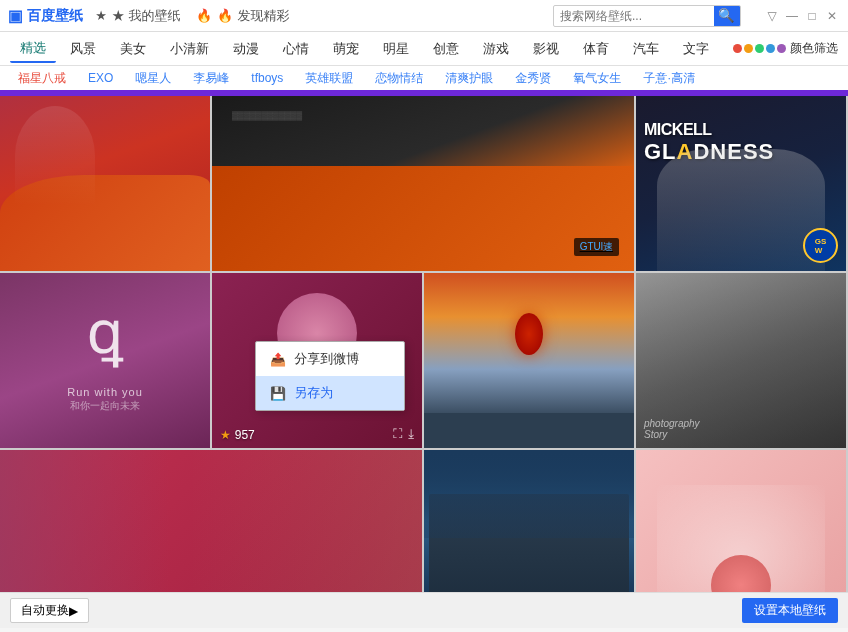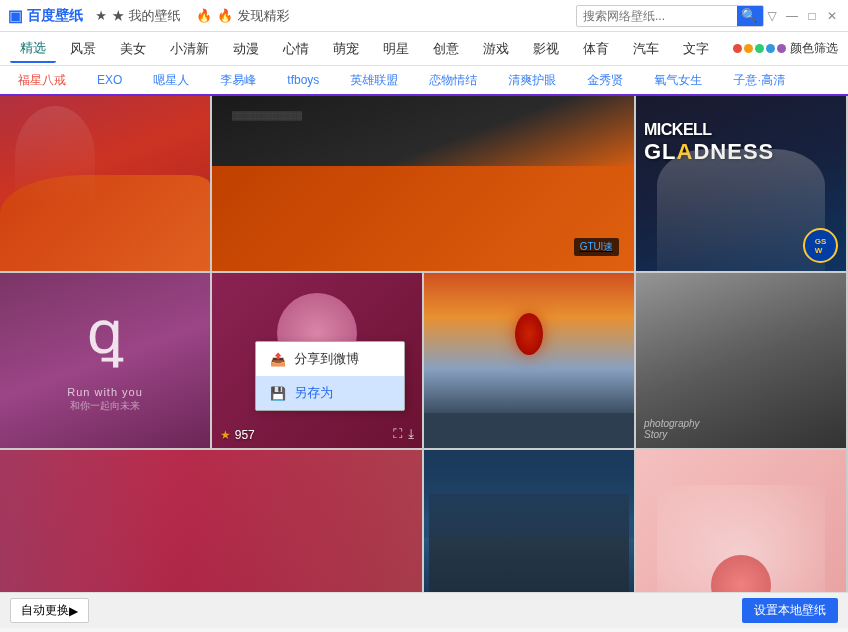--- a/index.html
+++ b/index.html
@@ -12,21 +12,21 @@
       border-bottom: 1px solid #ddd;
       display: flex;
       align-items: center;
       padding: 0 8px;
       justify-content: space-between;
     }
     #titlebar .left { display: flex; align-items: center; gap: 12px; }
     #titlebar .logo { display: flex; align-items: center; gap: 4px; font-weight: bold; font-size: 14px; color: #2468f2; }
     #titlebar .nav-links { display: flex; gap: 16px; align-items: center; }
     #titlebar .nav-links span { color: #555; font-size: 13px; cursor: pointer; display: flex; align-items: center; gap: 3px; }
-    #titlebar .right { display: flex; align-items: center; gap: 0; }
+    #titlebar .right { display: flex; align-items: center; gap: 23px; }
     #titlebar .search-box { display: flex; align-items: center; border: 1px solid #ccc; border-radius: 2px; overflow: hidden; height: 22px; }
     #titlebar .search-box input { border: none; outline: none; padding: 0 6px; font-size: 12px; width: 160px; }
     #titlebar .search-box .search-btn { background: #2468f2; color: white; border: none; cursor: pointer; width: 26px; height: 22px; display: flex; align-items: center; justify-content: center; }
     #titlebar .win-btns { display: flex; gap: 4px; align-items: center; }
     #titlebar .win-btns span { width: 16px; height: 16px; cursor: pointer; display: flex; align-items: center; justify-content: center; color: #888; font-size: 12px; }
 
     
     #mainnav {
       height: 34px;
       background: #fff;
@@ -45,25 +45,25 @@
     }
     #mainnav .nav-item.active { color: #2468f2; border-bottom: 2px solid #2468f2; }
     #mainnav .color-filter { margin-left: auto; display: flex; align-items: center; gap: 3px; font-size: 12px; color: #333; cursor: pointer; }
     #mainnav .color-dots { display: flex; gap: 2px; }
     #mainnav .color-dots span { width: 10px; height: 10px; border-radius: 50%; }
 
     
     #subnav {
       height: 30px;
       background: #fff;
-      border-bottom: 2px solid #6d28d9;
+      border-bottom: 6px solid #6d28d9;
       display: flex;
       align-items: center;
       padding: 0 10px;
-      gap: 15px;
+      gap: 6px;
     }
     #subnav .sub-item {
       padding: 2px 8px;
       cursor: pointer;
       font-size: 12px;
       color: #3b82f6;
     }
     #subnav .sub-item.highlight { color: #e84c3d; }
 
     

